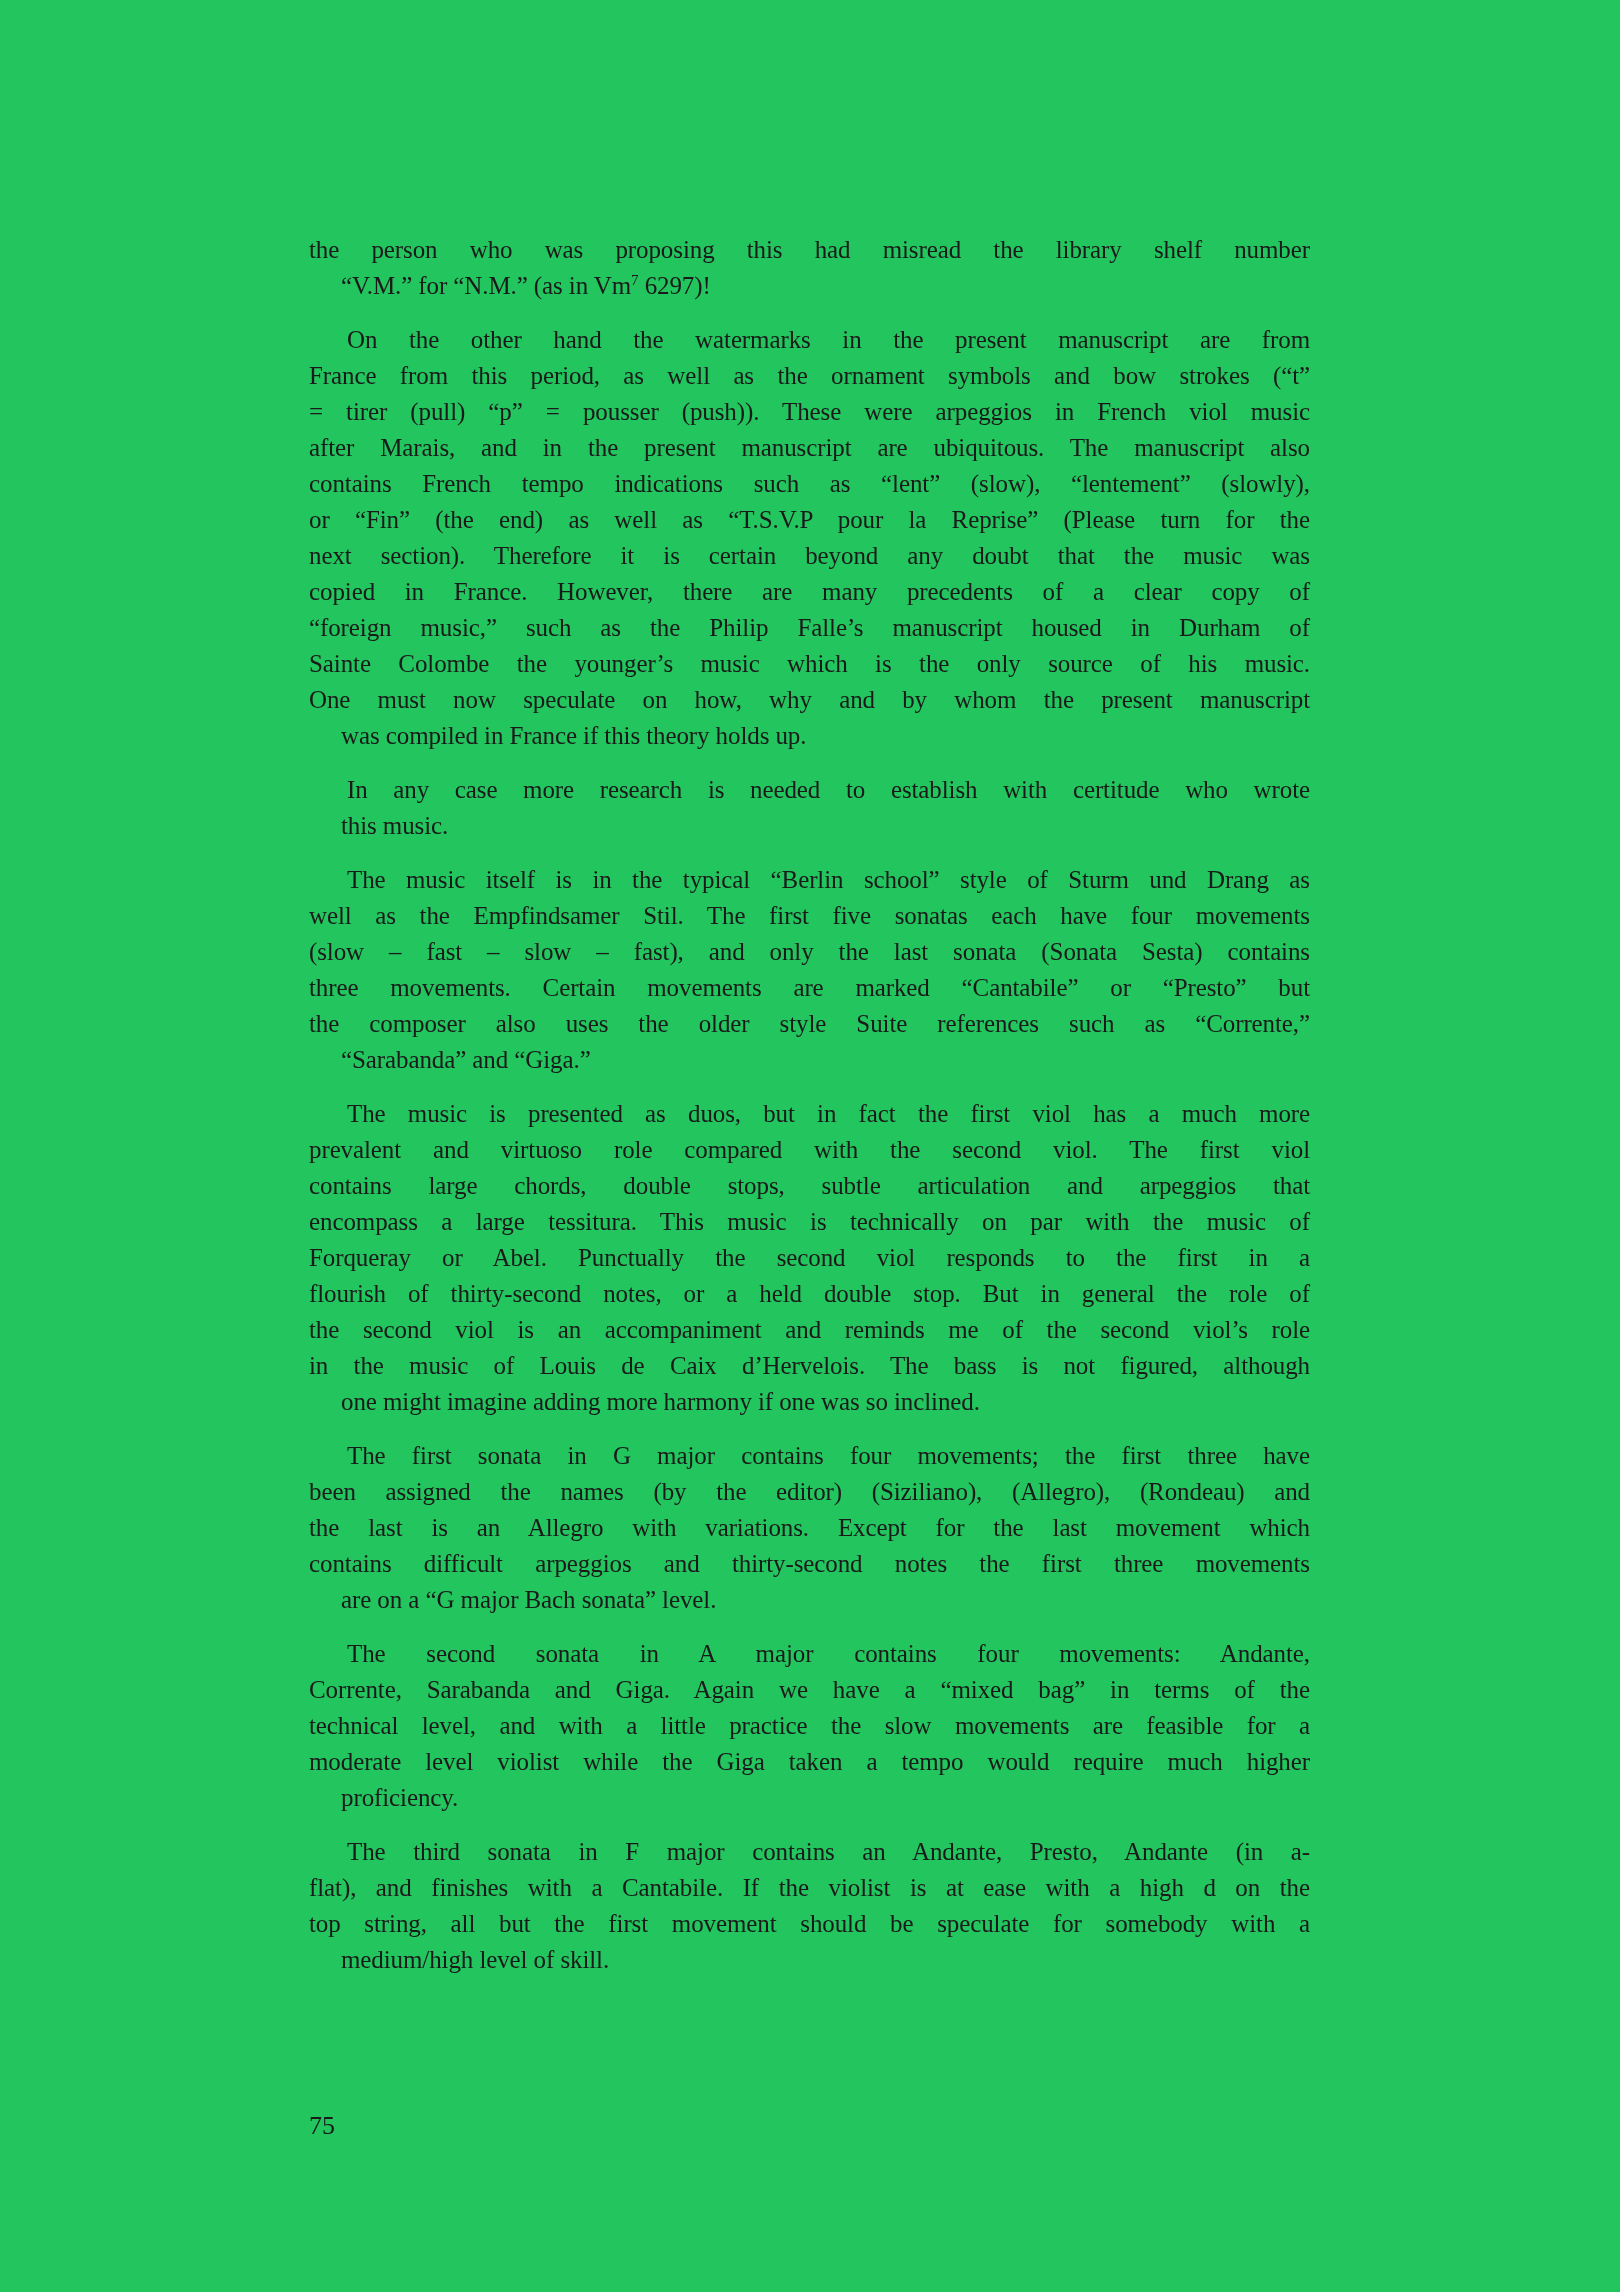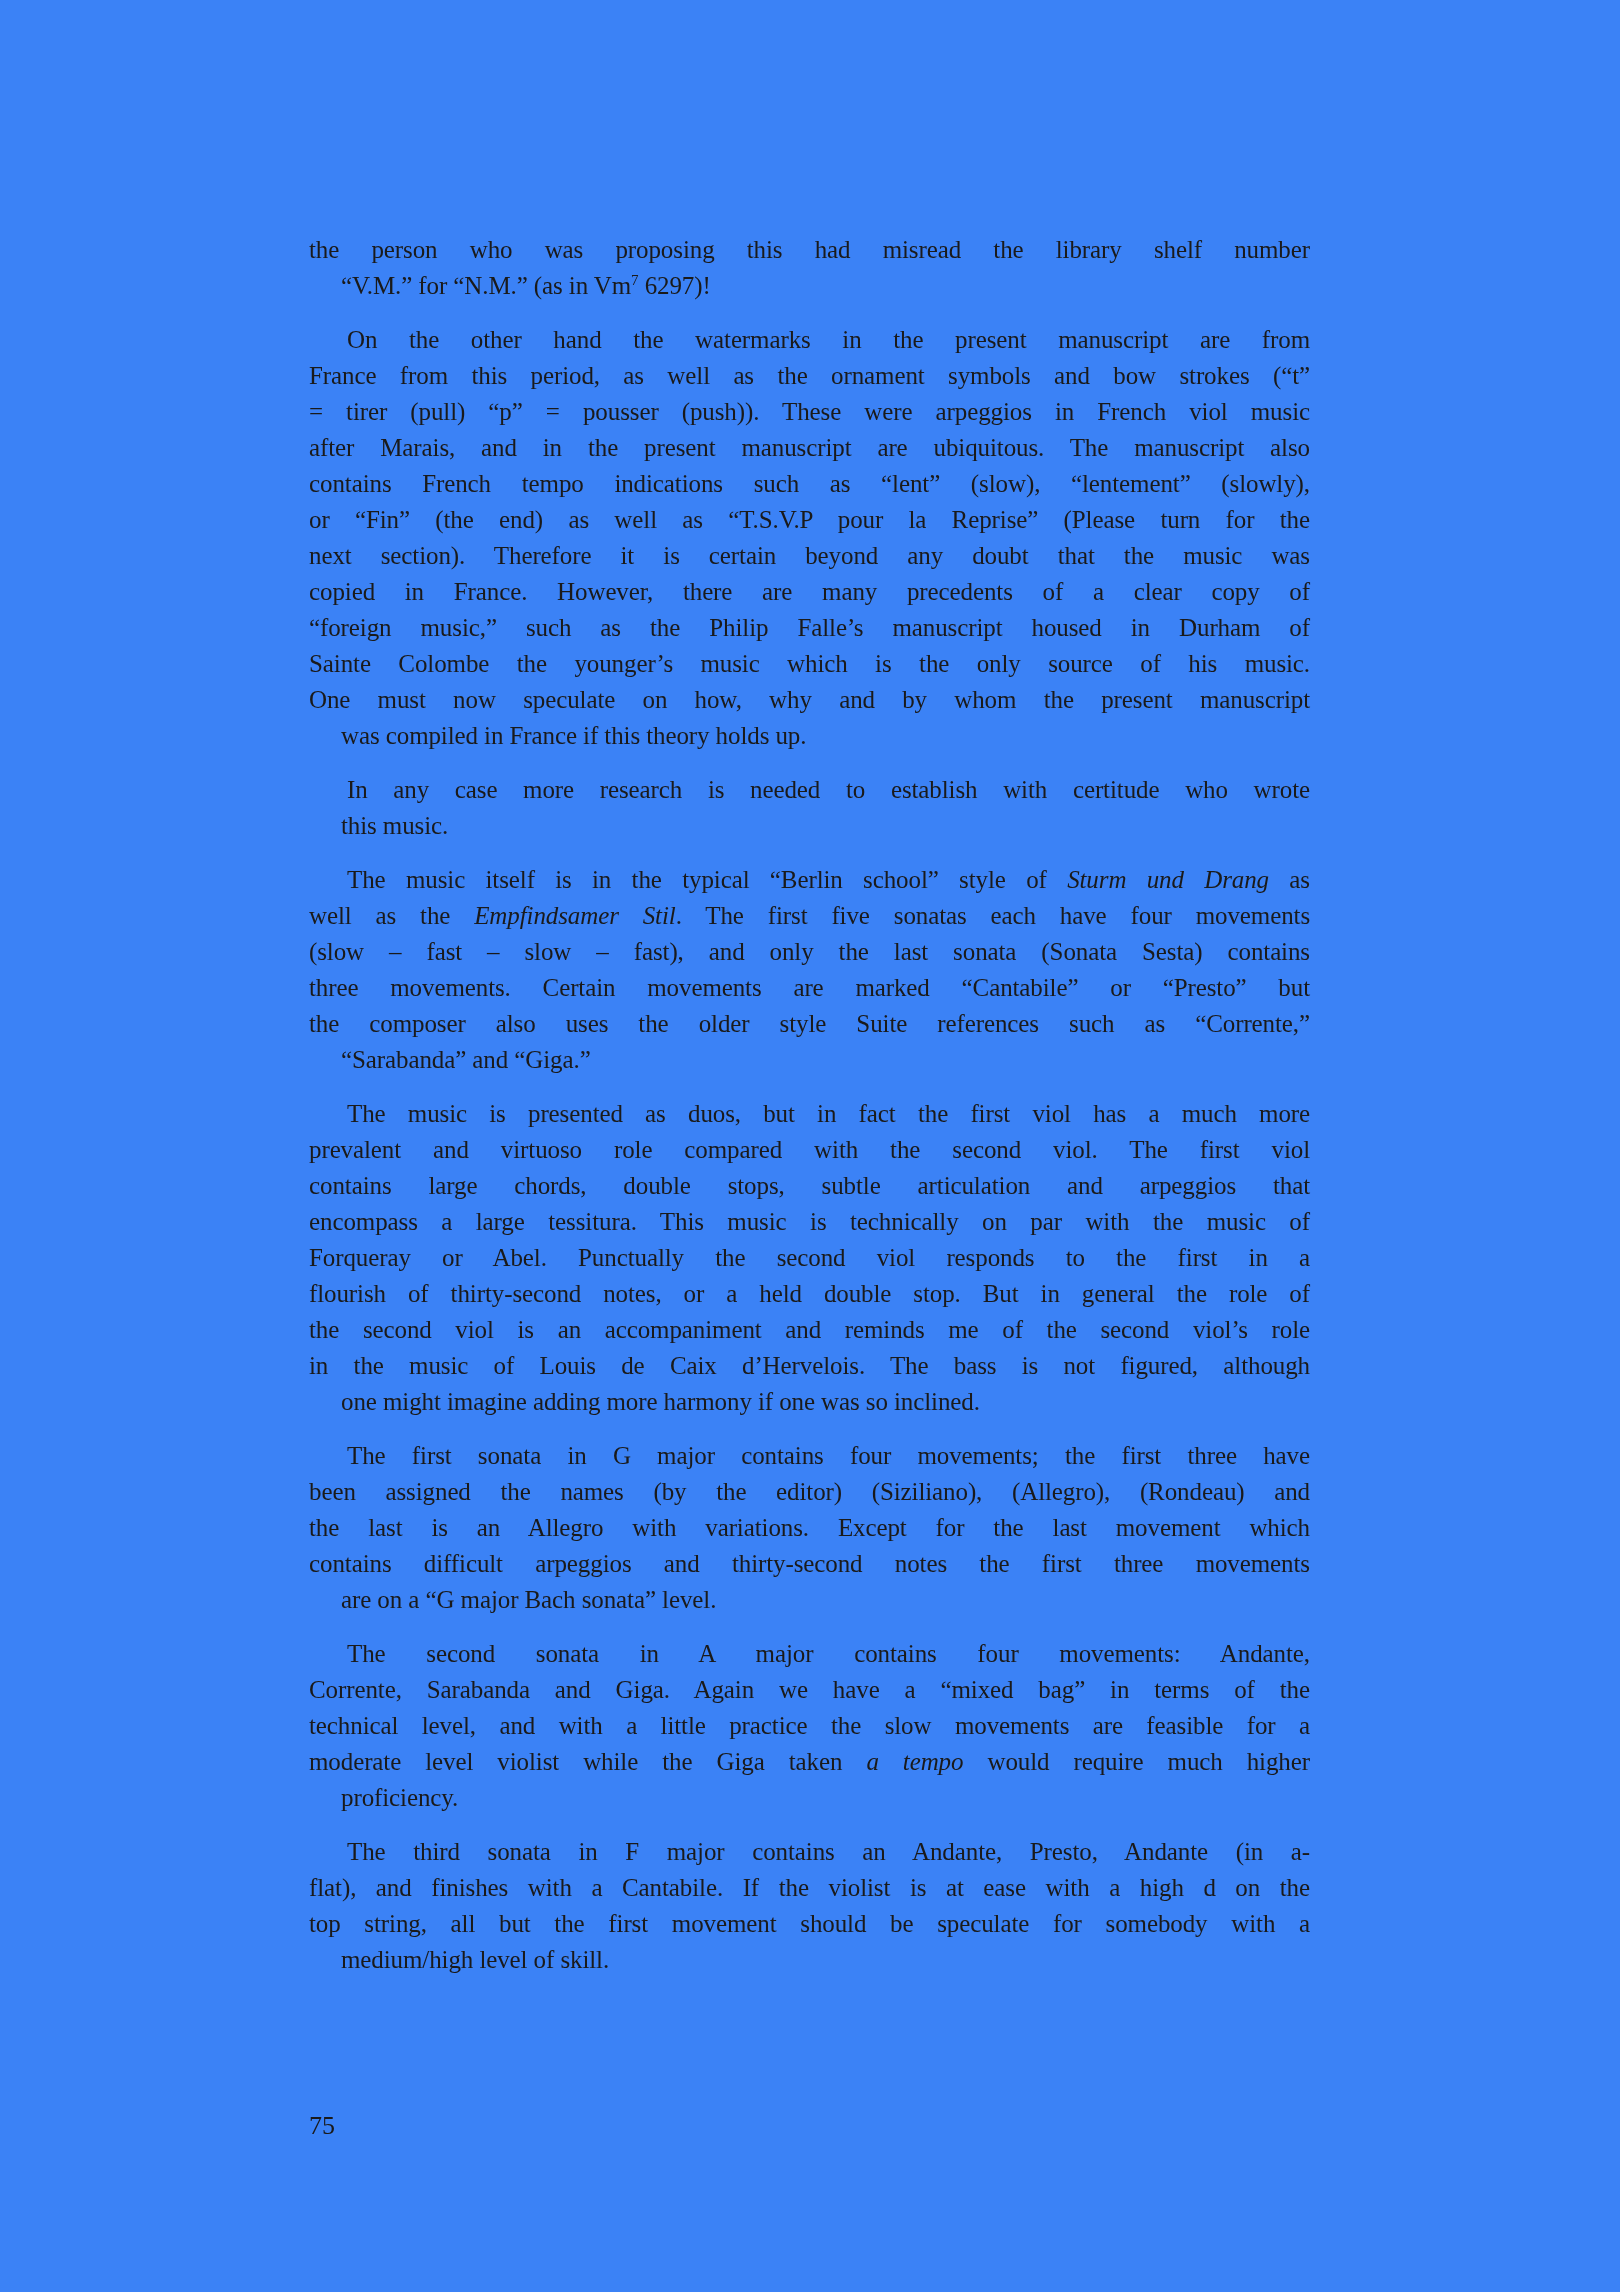--- a/index.html
+++ b/index.html
@@ -4,21 +4,21 @@
 <style>
   html, body {
     margin: 0;
     padding: 0;
     background: #ffffff;
   }
   .page {
     position: relative;
     width: 1620px;
     height: 2293px;
-    background: #3b82f6;
+    background: #22c55e;
     overflow: hidden;
     font-family: "Liberation Serif", "DejaVu Serif", serif;
     color: #1a1a1a;
   }
   .textblock {
     position: absolute;
     left: 309px;
     top: 232px;
     width: 1001px;
     font-size: 25px;
@@ -36,21 +36,21 @@
     white-space: normal;
   }
   .line.last {
     text-align: justify;
     text-align-last: left;
     margin-left: 32px;
   }
   .line.indent {
     text-indent: 38px;
   }
-  .it { font-style: italic; }
+  .it { }
   sup {
     font-size: 15px;
     line-height: 0;
     vertical-align: super;
   }
   .pagenum {
     position: absolute;
     left: 309px;
     top: 2108px;
     width: 1001px;

